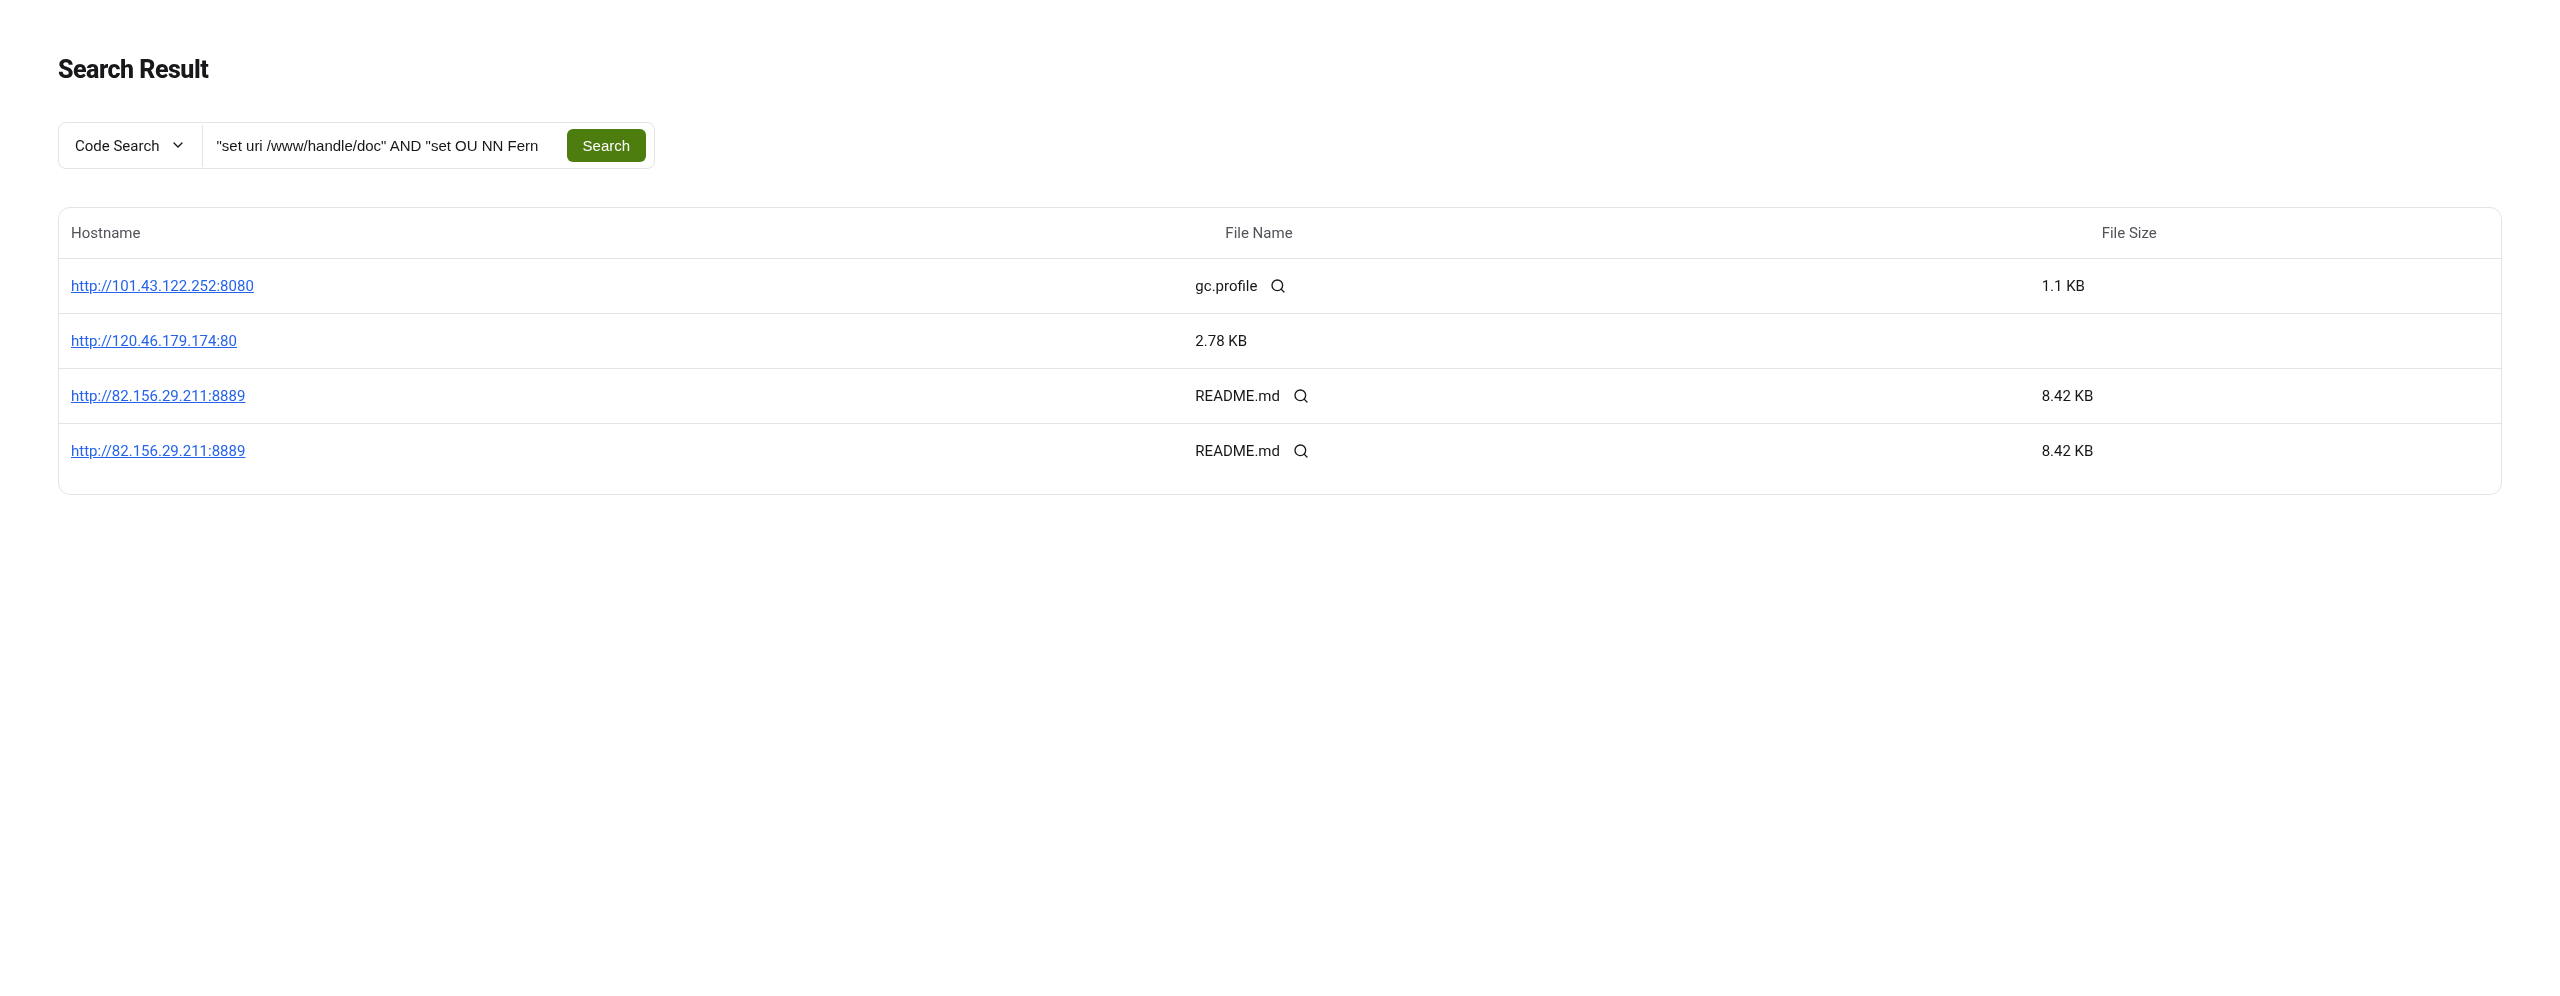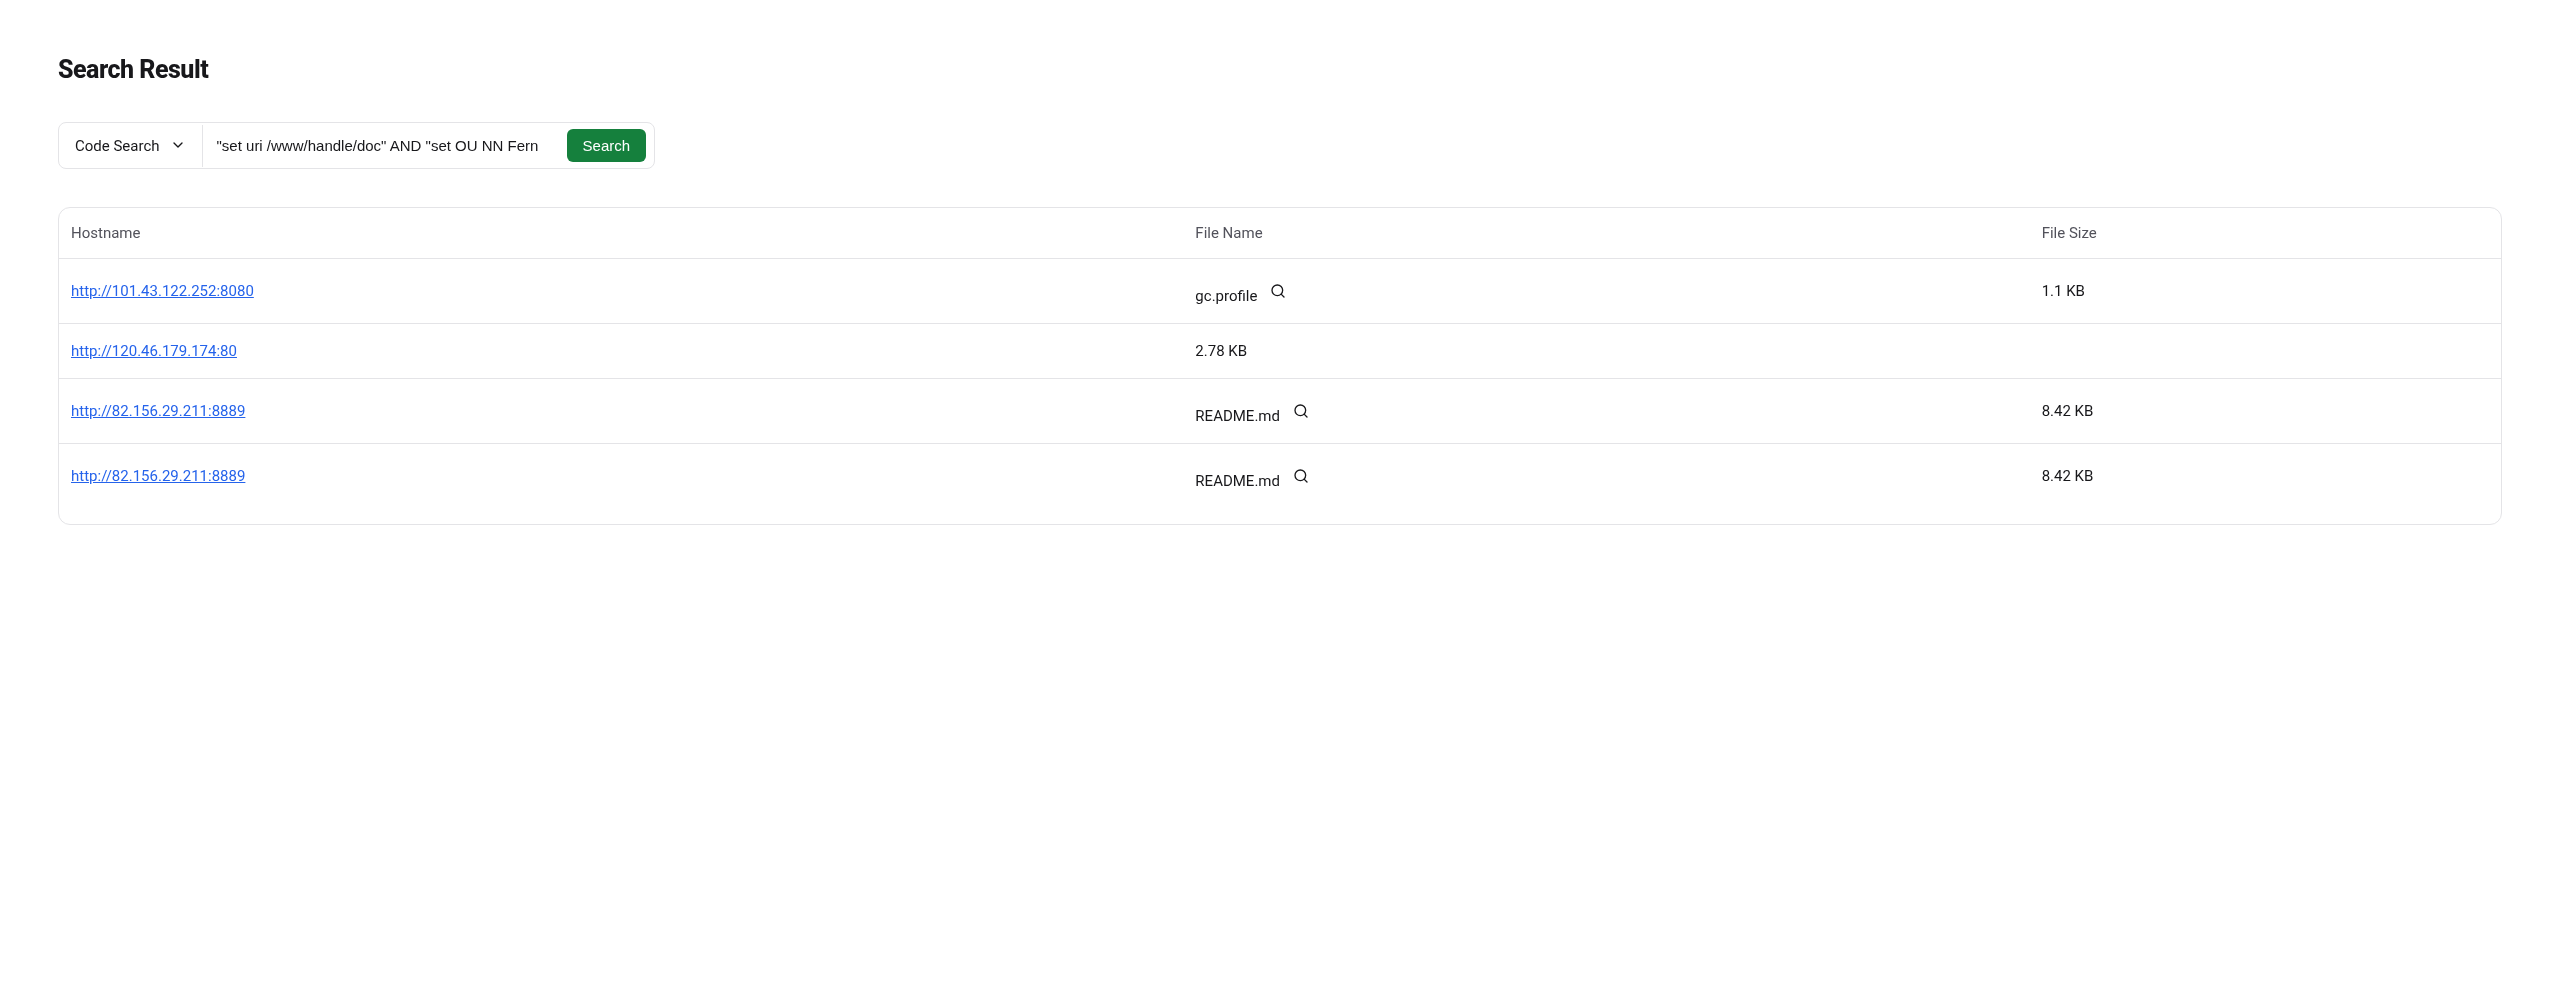--- a/index.html
+++ b/index.html
@@ -51,21 +51,21 @@
       outline: none;
       padding: 12px 14px;
       font-size: 15px;
       width: 350px;
       color: #18181b;
     }
     .search-input::placeholder {
       color: #52525b;
     }
     .search-button {
-      background: #15803d;
+      background: #4d7c0f;
       color: #fff;
       border: none;
       border-radius: 6px;
       padding: 8px 16px;
       font-size: 15px;
       font-weight: 500;
       cursor: pointer;
       margin: 6px 8px 6px 14px;
     }
     .results-table {
@@ -73,20 +73,21 @@
       border-radius: 12px;
       overflow: hidden;
     }
     .table-header {
       display: grid;
       grid-template-columns: 46.5% 35% 18.5%;
       padding: 16px 12px;
       border-bottom: 1px solid #e4e4e7;
       font-size: 15px;
       color: #52525b;
+      gap: 30px;
     }
     .table-row {
       display: grid;
       grid-template-columns: 46.5% 35% 18.5%;
       padding: 18px 12px;
       border-bottom: 1px solid #e4e4e7;
       font-size: 15px;
       align-items: center;
     }
     .table-row:last-child {
@@ -98,21 +99,20 @@
       text-decoration: underline;
       cursor: pointer;
     }
     .file-name-cell {
       display: flex;
       align-items: center;
       gap: 12px;
     }
     .file-name-text {
       color: #18181b;
-      margin-top: 10px;
     }
     .search-file-icon {
       width: 18px;
       height: 18px;
       display: flex;
       align-items: center;
       justify-content: center;
       cursor: pointer;
     }
     .search-file-icon svg {

